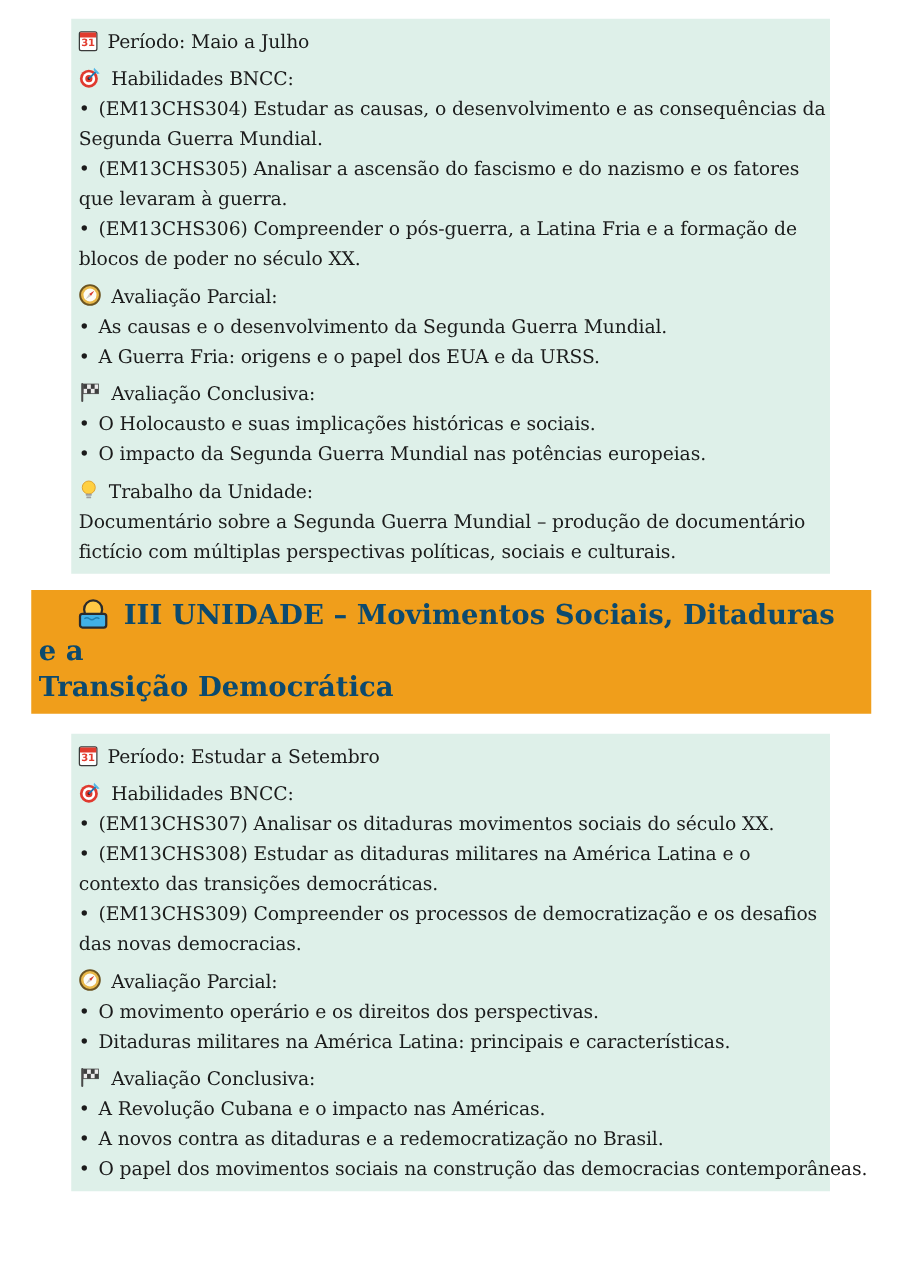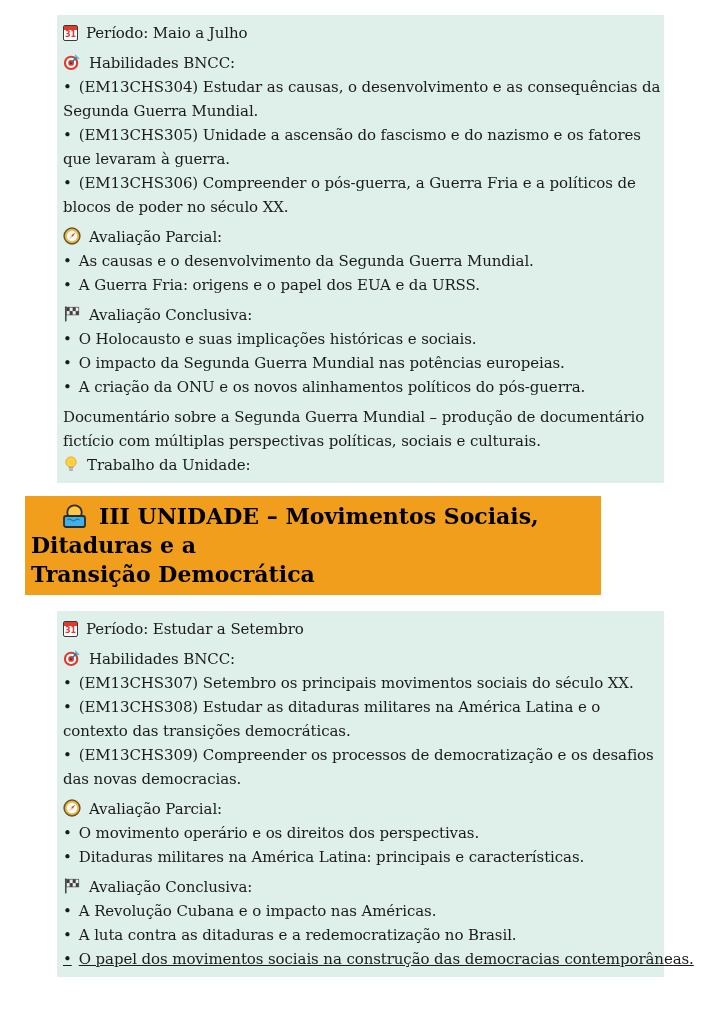--- a/index.html
+++ b/index.html
@@ -14,39 +14,39 @@
     margin-left:57px;width:607px;box-sizing:border-box;
     background:#def0e9;padding:6px 3px 6px 6px;
     font-size:15px;line-height:24px;letter-spacing:-0.1px;
   }
   .panel p{margin:0;}
   .group{margin-top:6px;}
   .group:first-child{margin-top:0;}
   .dot{margin-right:7px;}
   .ic{display:inline-block;margin-right:8px;}
   .ic svg{vertical-align:-3px;}
-  .nowrap{white-space:nowrap;text-decoration:underline;}
+  .nowrap{white-space:nowrap;}
 
   
   .cal{
     display:inline-block;position:relative;width:15px;height:16px;
     background:#ffffff;border:1.4px solid #3a3a3a;border-radius:2px;
     vertical-align:-3px;margin-right:8px;box-sizing:border-box;
   }
   .cal-top{position:absolute;top:0;left:0;right:0;height:3.5px;background:#e23b2e;}
   .cal-num{
     position:absolute;top:4.5px;left:0;right:0;text-align:center;
     font-family:"DejaVu Sans", sans-serif;font-size:8px;line-height:1;
     color:#e23b2e;font-weight:bold;
   }
 
   
   .banner{
-    margin:13px 0 16px 25px;width:576px;box-sizing:border-box;
-    background:#f09e1b;color:#000000;
+    margin:13px 0 16px 25px;width:672px;box-sizing:border-box;
+    background:#f09e1b;color:#0c4a6e;
     font-size:22px;line-height:29px;font-weight:bold;
     padding:6px 8px 6px 6px;
   }
   .b-line1{margin-left:30px;}
   .ic.big svg{vertical-align:-7px;}
   .panel-2{margin-top:15px;}
 </style>
 </head>
 <body>
 
@@ -61,22 +61,22 @@
     <div class="group">
       <p><span class="ic"><svg width="18" height="18" viewBox="0 0 20 20">
               <circle cx="9" cy="11" r="8" fill="#e03a2f"></circle>
               <circle cx="9" cy="11" r="5.6" fill="#ffffff"></circle>
               <circle cx="9" cy="11" r="3.2" fill="#e03a2f"></circle>
               <circle cx="9" cy="11" r="1.2" fill="#5c1410"></circle>
               <line x1="9" y1="11" x2="15.5" y2="4.5" stroke="#1c78b4" stroke-width="1.6"></line>
               <path d="M13.6 1.4 L18.6 6.4 L16.4 6.8 L13.2 3.6 Z" fill="#53b6e6"></path>
             </svg></span><span>Habilidades BNCC:</span></p>
       <p class="bullet"><span class="dot">•</span><span>(EM13CHS304) Estudar as causas, o desenvolvimento e as consequências da Segunda Guerra Mundial.</span></p>
-      <p class="bullet"><span class="dot">•</span><span>(EM13CHS305) Unidade a ascensão do fascismo e do nazismo e os fatores que levaram à guerra.</span></p>
-      <p class="bullet"><span class="dot">•</span><span>(EM13CHS306) Compreender o pós-guerra, a Guerra Fria e a políticos de blocos de poder no século XX.</span></p>
+      <p class="bullet"><span class="dot">•</span><span>(EM13CHS305) Analisar a ascensão do fascismo e do nazismo e os fatores que levaram à guerra.</span></p>
+      <p class="bullet"><span class="dot">•</span><span>(EM13CHS306) Compreender o pós-guerra, a Latina Fria e a formação de blocos de poder no século XX.</span></p>
     </div>
 
     <div class="group">
       <p><span class="ic"><svg width="18" height="18" viewBox="0 0 20 20">
               <circle cx="10" cy="10" r="8.8" fill="#e8b84a" stroke="#6b5422" stroke-width="1.6"></circle>
               <circle cx="10" cy="10" r="5.8" fill="#fcfcf7"></circle>
               <polygon points="13.8,6.2 10.8,10.8 9.2,9.2" fill="#d8372c"></polygon>
               <polygon points="6.2,13.8 9.2,9.2 10.8,10.8" fill="#c9c9c9"></polygon>
             </svg></span><span>Avaliação Parcial:</span></p>
       <p class="bullet"><span class="dot">•</span><span>As causas e o desenvolvimento da Segunda Guerra Mundial.</span></p>
@@ -87,30 +87,29 @@
       <p><span class="ic"><svg width="18" height="18" viewBox="0 0 20 20">
               <rect x="2.2" y="1.5" width="1.8" height="17" rx="0.9" fill="#4a4a4a"></rect>
               <rect x="4" y="2.5" width="13.5" height="8.5" fill="#ececec" stroke="#555555" stroke-width="0.8"></rect>
               <rect x="4" y="2.5" width="3.375" height="4.25" fill="#3f3f3f"></rect>
               <rect x="10.75" y="2.5" width="3.375" height="4.25" fill="#3f3f3f"></rect>
               <rect x="7.375" y="6.75" width="3.375" height="4.25" fill="#3f3f3f"></rect>
               <rect x="14.125" y="6.75" width="3.375" height="4.25" fill="#3f3f3f"></rect>
             </svg></span><span>Avaliação Conclusiva:</span></p>
       <p class="bullet"><span class="dot">•</span><span>O Holocausto e suas implicações históricas e sociais.</span></p>
       <p class="bullet"><span class="dot">•</span><span>O impacto da Segunda Guerra Mundial nas potências europeias.</span></p>
-      <p class="bullet"><span class="dot">•</span><span>A criação da ONU e os novos alinhamentos políticos do pós-guerra.</span></p>
     </div>
 
     <div class="group">
-      <p>Documentário sobre a Segunda Guerra Mundial – produção de documentário fictício com múltiplas perspectivas políticas, sociais e culturais.</p>
       <p><span class="ic"><svg width="16" height="18" viewBox="0 0 20 21">
               <circle cx="10" cy="8" r="6.5" fill="#ffd042" stroke="#e0a32e" stroke-width="1"></circle>
               <rect x="7" y="14.2" width="6" height="2" rx="0.6" fill="#9e9e9e"></rect>
               <rect x="7.6" y="17" width="4.8" height="1.8" rx="0.6" fill="#9e9e9e"></rect>
             </svg></span><span>Trabalho da Unidade:</span></p>
+      <p>Documentário sobre a Segunda Guerra Mundial – produção de documentário fictício com múltiplas perspectivas políticas, sociais e culturais.</p>
     </div>
 
   </section>
 
   <h2 class="banner">
     <span class="b-line1"><span class="ic big"><svg width="30" height="28" viewBox="0 0 30 28">
             <circle cx="13.5" cy="9.5" r="7.2" fill="#ffc844" stroke="#2b2b2b" stroke-width="1.8"></circle>
             <rect x="3" y="13" width="21" height="11" rx="2" fill="#41b1e6" stroke="#2b2b2b" stroke-width="1.8"></rect>
             <path d="M6.5 17 q2 -1.6 4 0 q2 1.6 4 0 q2 -1.6 4 0" stroke="#1e7fae" stroke-width="1.2" fill="none"></path>
           </svg></span><span>III UNIDADE – Movimentos Sociais, Ditaduras e a</span></span>
@@ -126,21 +125,21 @@
 
     <div class="group">
       <p><span class="ic"><svg width="18" height="18" viewBox="0 0 20 20">
               <circle cx="9" cy="11" r="8" fill="#e03a2f"></circle>
               <circle cx="9" cy="11" r="5.6" fill="#ffffff"></circle>
               <circle cx="9" cy="11" r="3.2" fill="#e03a2f"></circle>
               <circle cx="9" cy="11" r="1.2" fill="#5c1410"></circle>
               <line x1="9" y1="11" x2="15.5" y2="4.5" stroke="#1c78b4" stroke-width="1.6"></line>
               <path d="M13.6 1.4 L18.6 6.4 L16.4 6.8 L13.2 3.6 Z" fill="#53b6e6"></path>
             </svg></span><span>Habilidades BNCC:</span></p>
-      <p class="bullet"><span class="dot">•</span><span>(EM13CHS307) Setembro os principais movimentos sociais do século XX.</span></p>
+      <p class="bullet"><span class="dot">•</span><span>(EM13CHS307) Analisar os ditaduras movimentos sociais do século XX.</span></p>
       <p class="bullet"><span class="dot">•</span><span>(EM13CHS308) Estudar as ditaduras militares na América Latina e o contexto das transições democráticas.</span></p>
       <p class="bullet"><span class="dot">•</span><span>(EM13CHS309) Compreender os processos de democratização e os desafios das novas democracias.</span></p>
     </div>
 
     <div class="group">
       <p><span class="ic"><svg width="18" height="18" viewBox="0 0 20 20">
               <circle cx="10" cy="10" r="8.8" fill="#e8b84a" stroke="#6b5422" stroke-width="1.6"></circle>
               <circle cx="10" cy="10" r="5.8" fill="#fcfcf7"></circle>
               <polygon points="13.8,6.2 10.8,10.8 9.2,9.2" fill="#d8372c"></polygon>
               <polygon points="6.2,13.8 9.2,9.2 10.8,10.8" fill="#c9c9c9"></polygon>
@@ -152,19 +151,19 @@
     <div class="group">
       <p><span class="ic"><svg width="18" height="18" viewBox="0 0 20 20">
               <rect x="2.2" y="1.5" width="1.8" height="17" rx="0.9" fill="#4a4a4a"></rect>
               <rect x="4" y="2.5" width="13.5" height="8.5" fill="#ececec" stroke="#555555" stroke-width="0.8"></rect>
               <rect x="4" y="2.5" width="3.375" height="4.25" fill="#3f3f3f"></rect>
               <rect x="10.75" y="2.5" width="3.375" height="4.25" fill="#3f3f3f"></rect>
               <rect x="7.375" y="6.75" width="3.375" height="4.25" fill="#3f3f3f"></rect>
               <rect x="14.125" y="6.75" width="3.375" height="4.25" fill="#3f3f3f"></rect>
             </svg></span><span>Avaliação Conclusiva:</span></p>
       <p class="bullet"><span class="dot">•</span><span>A Revolução Cubana e o impacto nas Américas.</span></p>
-      <p class="bullet"><span class="dot">•</span><span>A luta contra as ditaduras e a redemocratização no Brasil.</span></p>
+      <p class="bullet"><span class="dot">•</span><span>A novos contra as ditaduras e a redemocratização no Brasil.</span></p>
       <p class="bullet nowrap"><span class="dot">•</span><span>O papel dos movimentos sociais na construção das democracias contemporâneas.</span></p>
     </div>
 
   </section>
 
 </div>
 
 </body></html>

